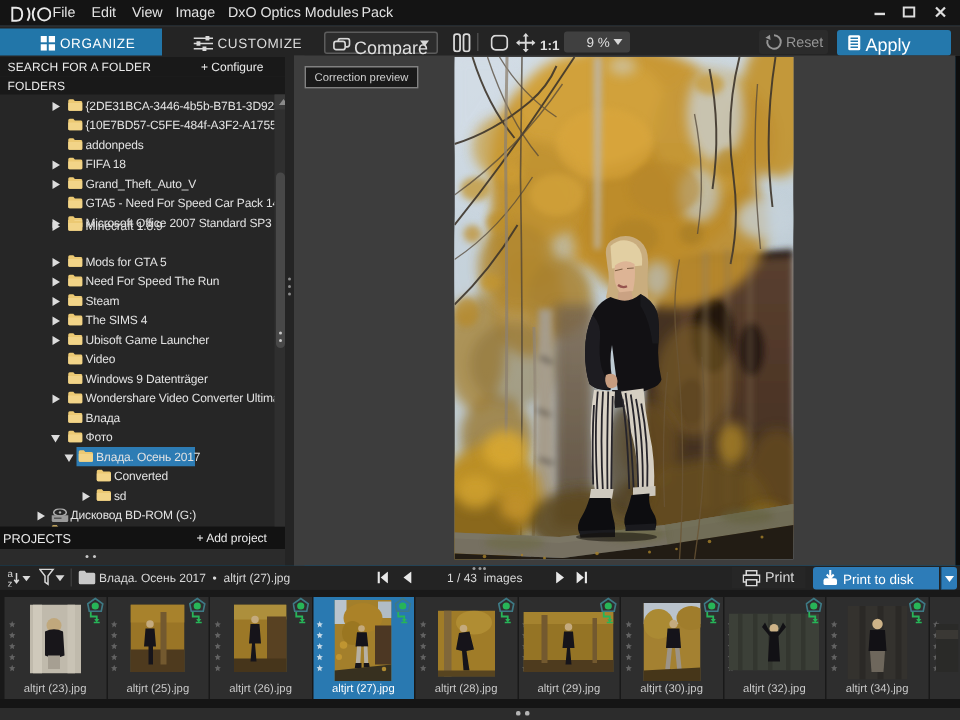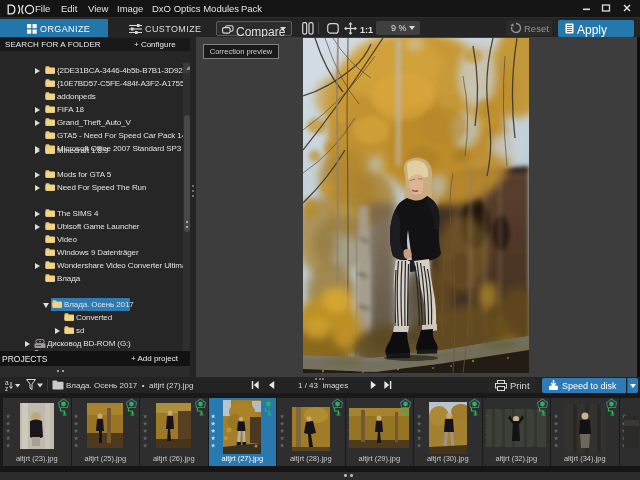--- a/index.html
+++ b/index.html
@@ -135,20 +135,23 @@
           </g>
         </svg>
 <span class="abs" style="left:19px;top:3.5px;font-size:12px">Apply preset</span>
       </div>
 </div>
 <div id="sidebar">
 <div class="hdr" style="top:0;height:13px">
         <span class="abs" style="left:5px;top:2px;letter-spacing:.1px">SEARCH FOR A FOLDER</span>
         <span class="abs" style="left:134px;top:2px;font-size:8px">+ Configure</span>
       </div>
+<div class="hdr" style="top:13px;height:12px">
+        <span class="abs" style="left:5px;top:1.5px;letter-spacing:.1px">FOLDERS</span>
+      </div>
 <div class="row" style="top:26px">
         <span class="arr-r" style="left:35px"></span>
         <svg class="fold" style="left:44.5px" width="10" height="10" viewBox="0 0 10 10">
           <path d="M0.5 2.2 q0-1 1-1 h2.4 l1 1.2 h4.1 q1 0 1 1 v4.4 q0 1-1 1 h-7.5 q-1 0-1-1 z" fill="#ecc973"></path>
           <path d="M0.5 3.6 h9.5 v4.2 q0 1-1 1 h-7.5 q-1 0-1-1 z" fill="#f2d488"></path>
         </svg>
         <span class="txt" style="left:57px">{2DE31BCA-3446-4b5b-B7B1-3D92AF</span>
       </div>
 <div class="row" style="top:39px">
         <svg class="fold" style="left:44.5px" width="10" height="10" viewBox="0 0 10 10">
@@ -212,20 +215,28 @@
         <span class="txt" style="left:57px">Mods for GTA 5</span>
       </div>
 <div class="row" style="top:143px">
         <span class="arr-r" style="left:35px"></span>
         <svg class="fold" style="left:44.5px" width="10" height="10" viewBox="0 0 10 10">
           <path d="M0.5 2.2 q0-1 1-1 h2.4 l1 1.2 h4.1 q1 0 1 1 v4.4 q0 1-1 1 h-7.5 q-1 0-1-1 z" fill="#ecc973"></path>
           <path d="M0.5 3.6 h9.5 v4.2 q0 1-1 1 h-7.5 q-1 0-1-1 z" fill="#f2d488"></path>
         </svg>
         <span class="txt" style="left:57px">Need For Speed The Run</span>
       </div>
+<div class="row" style="top:156px">
+        <span class="arr-r" style="left:35px"></span>
+        <svg class="fold" style="left:44.5px" width="10" height="10" viewBox="0 0 10 10">
+          <path d="M0.5 2.2 q0-1 1-1 h2.4 l1 1.2 h4.1 q1 0 1 1 v4.4 q0 1-1 1 h-7.5 q-1 0-1-1 z" fill="#ecc973"></path>
+          <path d="M0.5 3.6 h9.5 v4.2 q0 1-1 1 h-7.5 q-1 0-1-1 z" fill="#f2d488"></path>
+        </svg>
+        <span class="txt" style="left:57px">Steam</span>
+      </div>
 <div class="row" style="top:169px">
         <span class="arr-r" style="left:35px"></span>
         <svg class="fold" style="left:44.5px" width="10" height="10" viewBox="0 0 10 10">
           <path d="M0.5 2.2 q0-1 1-1 h2.4 l1 1.2 h4.1 q1 0 1 1 v4.4 q0 1-1 1 h-7.5 q-1 0-1-1 z" fill="#ecc973"></path>
           <path d="M0.5 3.6 h9.5 v4.2 q0 1-1 1 h-7.5 q-1 0-1-1 z" fill="#f2d488"></path>
         </svg>
         <span class="txt" style="left:57px">The SIMS 4</span>
       </div>
 <div class="row" style="top:195px">
         <svg class="fold" style="left:44.5px" width="10" height="10" viewBox="0 0 10 10">
@@ -256,20 +267,28 @@
           <path d="M0.5 3.6 h9.5 v4.2 q0 1-1 1 h-7.5 q-1 0-1-1 z" fill="#f2d488"></path>
         </svg>
         <span class="txt" style="left:57px">Wondershare Video Converter Ultima</span>
       </div>
 <div class="row" style="top:234px">
         <svg class="fold" style="left:44.5px" width="10" height="10" viewBox="0 0 10 10">
           <path d="M0.5 2.2 q0-1 1-1 h2.4 l1 1.2 h4.1 q1 0 1 1 v4.4 q0 1-1 1 h-7.5 q-1 0-1-1 z" fill="#ecc973"></path>
           <path d="M0.5 3.6 h9.5 v4.2 q0 1-1 1 h-7.5 q-1 0-1-1 z" fill="#f2d488"></path>
         </svg>
         <span class="txt" style="left:57px">Влада</span>
+      </div>
+<div class="row" style="top:247px">
+        <span class="arr-d" style="left:34px"></span>
+        <svg class="fold" style="left:44.5px" width="10" height="10" viewBox="0 0 10 10">
+          <path d="M0.5 2.2 q0-1 1-1 h2.4 l1 1.2 h4.1 q1 0 1 1 v4.4 q0 1-1 1 h-7.5 q-1 0-1-1 z" fill="#ecc973"></path>
+          <path d="M0.5 3.6 h9.5 v4.2 q0 1-1 1 h-7.5 q-1 0-1-1 z" fill="#f2d488"></path>
+        </svg>
+        <span class="txt" style="left:57px">Фото</span>
       </div>
 <div class="row" style="top:260px">
         <span class="abs" style="left:51px;top:0;width:79px;height:13px;background:#2d7cb4"></span>
         <span class="arr-d" style="left:43px"></span>
         <svg class="fold" style="left:51.5px" width="10" height="10" viewBox="0 0 10 10">
           <path d="M0.5 2.2 q0-1 1-1 h2.4 l1 1.2 h4.1 q1 0 1 1 v4.4 q0 1-1 1 h-7.5 q-1 0-1-1 z" fill="#ecc973"></path>
           <path d="M0.5 3.6 h9.5 v4.2 q0 1-1 1 h-7.5 q-1 0-1-1 z" fill="#f2d488"></path>
         </svg>
         <span class="txt" style="left:64px">Влада. Осень 2017</span>
       </div>
@@ -940,21 +959,21 @@
           <rect x="0.5" y="3.5" width="11" height="4.5" fill="none" stroke="#d8d8d8" stroke-width="1"></rect>
           <rect x="2.5" y="6.5" width="7" height="4" fill="#232323" stroke="#d8d8d8" stroke-width="1"></rect>
         </svg>
         <span class="abs" style="left:22px;top:2px;font-size:9.5px">Print</span>
       </div>
 <div class="abs" style="left:542px;top:1px;width:84px;height:15px;background:#2d7cb8;border-radius:2px 0 0 2px;color:#fff">
         <svg class="abs" style="left:6px;top:2px" width="11" height="11" viewBox="0 0 11 11">
           <path d="M5.5 0 L5.5 5 M3.2 3 L5.5 5.6 L7.8 3" stroke="#fff" stroke-width="1.4" fill="none"></path>
           <path d="M1 7 Q1 5.5 2.5 5.5 L8.5 5.5 Q10 5.5 10 7 L10 9 Q10 10 9 10 L2 10 Q1 10 1 9 z" fill="#fff"></path>
         </svg>
-        <span class="abs" style="left:20px;top:2.5px;font-size:9px">Speed to disk</span>
+        <span class="abs" style="left:20px;top:2.5px;font-size:9px">Print to disk</span>
       </div>
 <div class="abs" style="left:627px;top:1px;width:11px;height:15px;background:#2d7cb8;border-radius:0 2px 2px 0;border-left:1px solid #1f5e8e">
         <span class="abs" style="left:2px;top:6px;width:0;height:0;border-top:4px solid #fff;border-left:3.5px solid transparent;border-right:3.5px solid transparent"></span>
       </div>
 </div>
 <div id="bstrip">
       <div class="abs" style="left:0;top:6px;width:640px;height:8px;background:#2c2c2c"></div>
       <span class="abs" style="left:344px;top:8px;width:2.5px;height:2.5px;background:#b5b5b5;border-radius:50%"></span>
       <span class="abs" style="left:350px;top:8px;width:2.5px;height:2.5px;background:#b5b5b5;border-radius:50%"></span>
     </div>

